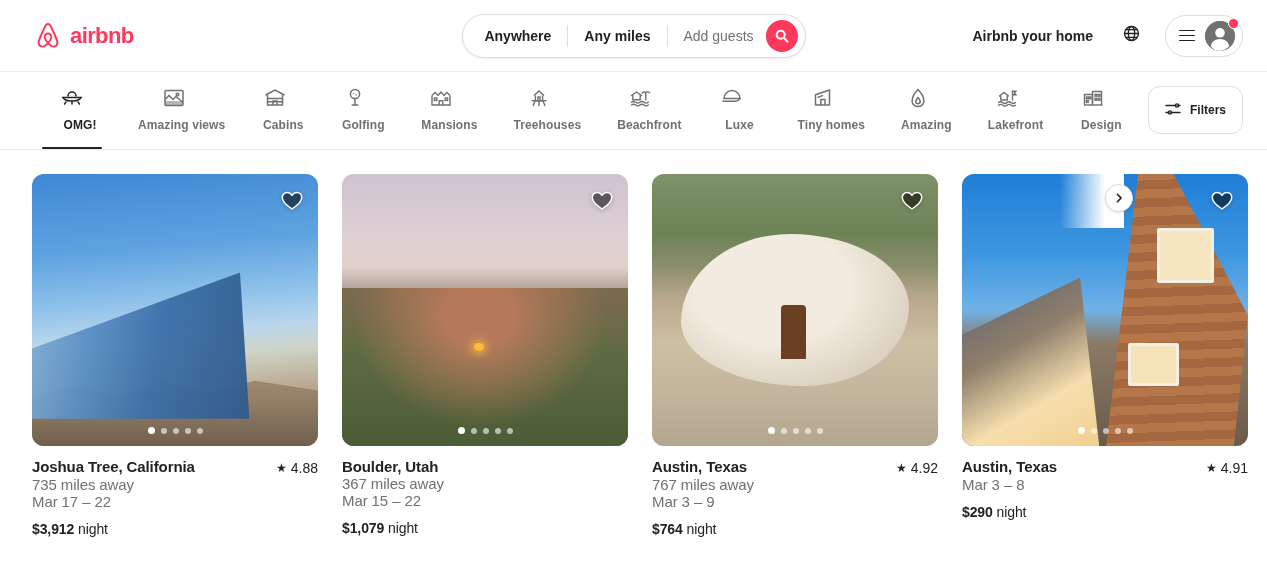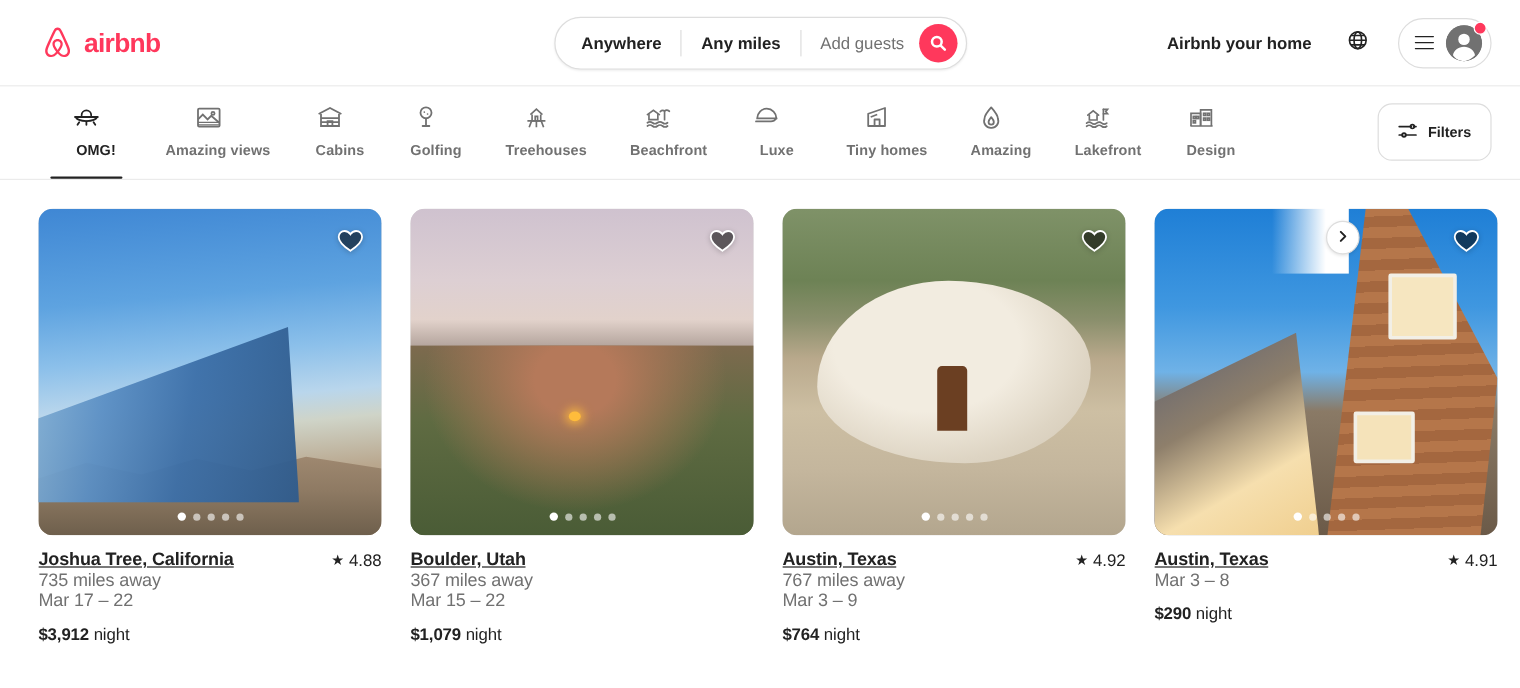--- a/index.html
+++ b/index.html
@@ -285,21 +285,20 @@
     gap: 8px;
   }
   .title {
     font-size: 15px;
     font-weight: 600;
     color: #222222;
     letter-spacing: -0.1px;
     white-space: nowrap;
     overflow: hidden;
     text-overflow: ellipsis;
-    text-decoration: underline;
   }
   .rating {
     font-size: 14px;
     color: #222222;
     white-space: nowrap;
     display: flex;
     align-items: center;
     gap: 4px;
   }
   .rating .star { font-size: 12px; line-height: 1; position: relative; top: -0.5px;}
@@ -456,20 +455,33 @@
           <circle cx="12" cy="8" r="4.6"></circle>
             <path d="M12 12.6V19"></path>
             <path d="M9.2 19h5.6"></path>
           <circle cx="10.6" cy="7.4" r=".7" fill="currentColor" stroke="none"></circle>
           <circle cx="13.3" cy="9" r=".7" fill="currentColor" stroke="none"></circle>
         </svg>
       </span>
       <span class="cat-label">Golfing</span>
     </div>
 
+    <div class="cat">
+      <span class="cat-ico">
+        <svg width="24" height="24" viewBox="0 0 24 24" fill="none" stroke="currentColor" stroke-width="1.4">
+          <path d="M3 9.5 6 6.5l3 3M15 9.5l3-3 3 3"></path>
+          <path d="M3 9.5V19h18V9.5"></path>
+            <path d="M9 9.5 12 6l3 3.5"></path>
+          <path d="M10.2 19v-4.3h3.6V19"></path>
+          <rect x="5.4" y="12" width="2.4" height="2.4"></rect>
+            <rect x="16.2" y="12" width="2.4" height="2.4"></rect>
+        </svg>
+      </span>
+      <span class="cat-label">Mansions</span>
+    </div>
 
     <div class="cat">
       <span class="cat-ico">
         <svg width="24" height="24" viewBox="0 0 24 24" fill="none" stroke="currentColor" stroke-width="1.4">
           <path d="M7 9.5 12 5l5 4.5"></path>
             <path d="M8.4 9.5v5.2h7.2V9.5"></path>
           <path d="M11 14.7V11h2v3.7"></path>
             <path d="M4.5 14.7h15"></path>
           <path d="M8 14.7 6 20M16 14.7 18 20M12 14.7V20"></path>
         </svg>

